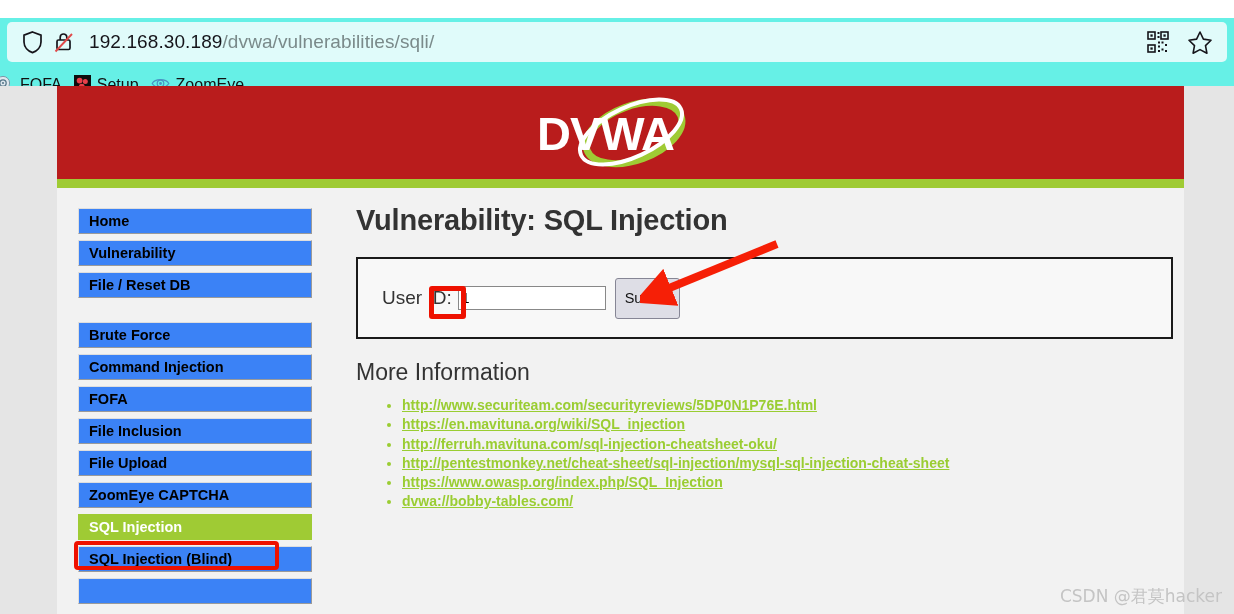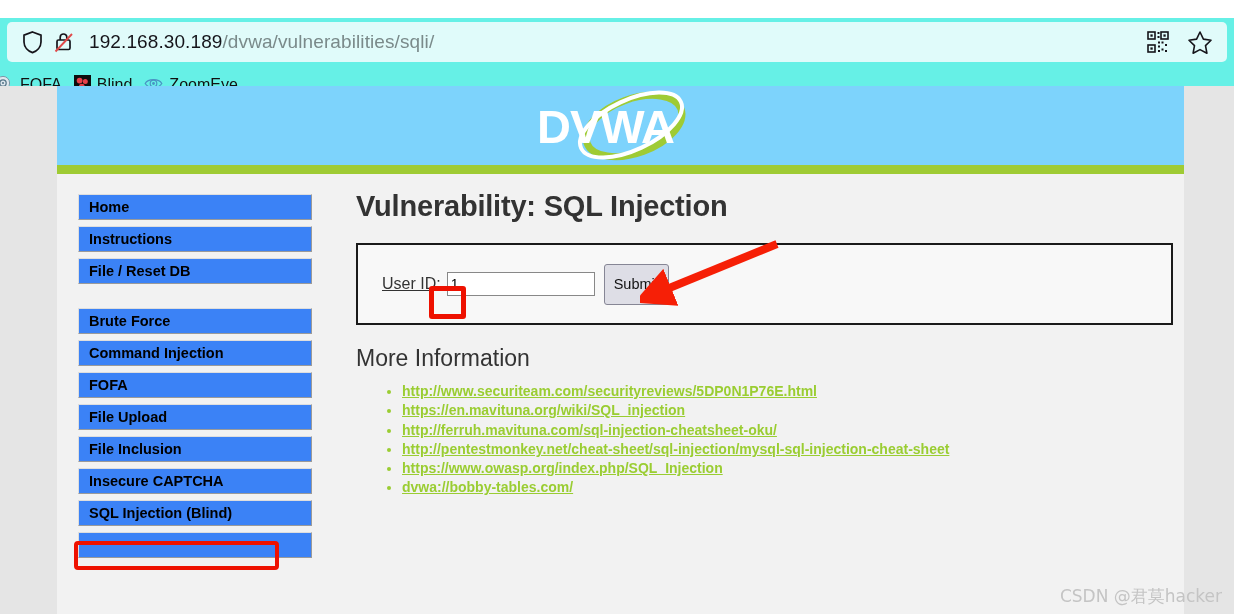--- a/index.html
+++ b/index.html
@@ -67,22 +67,22 @@
   }
   #page-container {
     position: absolute; left: 57px; top: 0;
     width: 1127px; height: 528px;
     background: #f2f2f2;
   }
 
   
   #site-header {
     position: relative;
-    width: 1127px; height: 79px;
-    background: #7dd3fc;
+    width: 1127px; height: 93px;
+    background: #b91c1c;
   }
   #dvwa-logo {
     position: absolute; left: 50%; top: 50%;
     transform: translate(-50%, -50%);
     width: 200px; height: 78px;
   }
   #green-band {
     width: 1127px; height: 9px;
     background: #9fcb34;
   }
@@ -136,24 +136,23 @@
     margin-bottom: 20px;
   }
   #vuln-form-box {
     width: 817px; height: 82px;
     background: #f8f8f8;
     border: 2px solid #1a1a1a;
     display: flex; align-items: center;
     padding-left: 24px;
   }
   #user-id-label {
-    font-size: 16px;
+    font-size: 19px;
     color: #333;
     margin-right: 6px;
-    text-decoration: underline;
   }
   #user-id-input {
     width: 148px; height: 24px;
     border: 1px solid #888;
     background: #ffffff;
     font-size: 14px;
     font-family: "Liberation Sans", sans-serif;
     color: #000;
     padding: 0 3px;
     outline: none;
@@ -299,21 +298,21 @@
 
     <div class="bookmark-item">
       <span>
         <svg width="17" height="17" viewBox="0 0 17 17">
           <rect x="0" y="0" width="17" height="17" fill="#0d0d0d"></rect>
           <circle cx="5.6" cy="5.6" r="2.9" fill="#e8404a"></circle>
           <circle cx="11.3" cy="6.6" r="2.5" fill="#e8404a"></circle>
           <circle cx="7.8" cy="11.6" r="2.9" fill="#e8404a"></circle>
         </svg>
       </span>
-      <span class="bookmark-label">Blind</span>
+      <span class="bookmark-label">Setup</span>
     </div>
 
     <div class="bookmark-item">
       <span>
         <svg width="19" height="15" viewBox="0 0 19 15">
           <path d="M1.2 7.5 C4 2.4 15 2.4 17.8 7.5 C15 12.6 4 12.6 1.2 7.5 Z" fill="none" stroke="#4a93c4" stroke-width="1.2"></path>
           <circle cx="9.5" cy="7.5" r="3.3" fill="none" stroke="#4a93c4" stroke-width="1.2"></circle>
           <circle cx="9.5" cy="7.5" r="1.4" fill="#4a93c4"></circle>
         </svg>
       </span>
@@ -334,30 +333,31 @@
       </svg>
     </div>
 
     <div id="green-band"></div>
 
     <div id="site-body">
 
       <nav id="sidebar-nav">
         <div class="nav-group">
           <a class="nav-item">Home</a>
-          <a class="nav-item">Instructions</a>
+          <a class="nav-item">Vulnerability</a>
           <a class="nav-item">File / Reset DB</a>
         </div>
         <div class="nav-group">
           <a class="nav-item">Brute Force</a>
           <a class="nav-item">Command Injection</a>
           <a class="nav-item">FOFA</a>
+          <a class="nav-item">File Inclusion</a>
           <a class="nav-item">File Upload</a>
-          <a class="nav-item">File Inclusion</a>
-          <a class="nav-item">Insecure CAPTCHA</a>
+          <a class="nav-item">ZoomEye CAPTCHA</a>
+          <a class="nav-item active">SQL Injection</a>
           <a class="nav-item">SQL Injection (Blind)</a>
           <a class="nav-item"></a>
         </div>
       </nav>
 
       <main id="main-content">
 
         <h1 id="page-title">Vulnerability: SQL Injection</h1>
 
         <div id="vuln-form-box">

